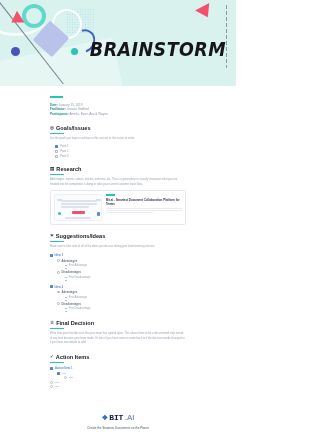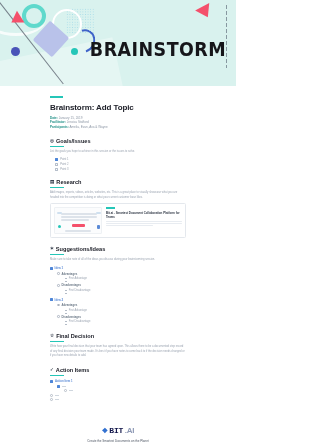--- a/index.html
+++ b/index.html
@@ -11,20 +11,21 @@
     position:relative;
   }
 
   
   .banner {
     position:relative;
     width:236px;
     height:86px;
     background:#d9f2ee;
     overflow:hidden;
+    font-style:italic;
   }
   .banner-title {
     position:absolute;
     right:10px;
     top:38px;
     font-size:19px;
     font-weight:bold;
     letter-spacing:0.5px;
     color:#16161a;
     font-family:"DejaVu Sans", sans-serif;
@@ -241,21 +242,20 @@
   <div class="d dot-indigo"></div>
   <div class="d dot-teal-sm"></div>
   <div class="d arc-blue"></div>
   <div class="d dotcol"></div>
   <div class="banner-title">BRAINSTORM</div>
 </div>
 
 <div class="doc">
 
   <div class="accent-bar"></div>
-  <div class="doc-title">Brainstorm: Add Topic</div>
 
   <div class="meta">
     <div class="meta-row">
       <span class="meta-label">Date:</span>
       <span>January 15, 2019</span>
     </div>
     <div class="meta-row">
       <span class="meta-label">Facilitator:</span>
       <span>Jessica Stafford</span>
     </div>

